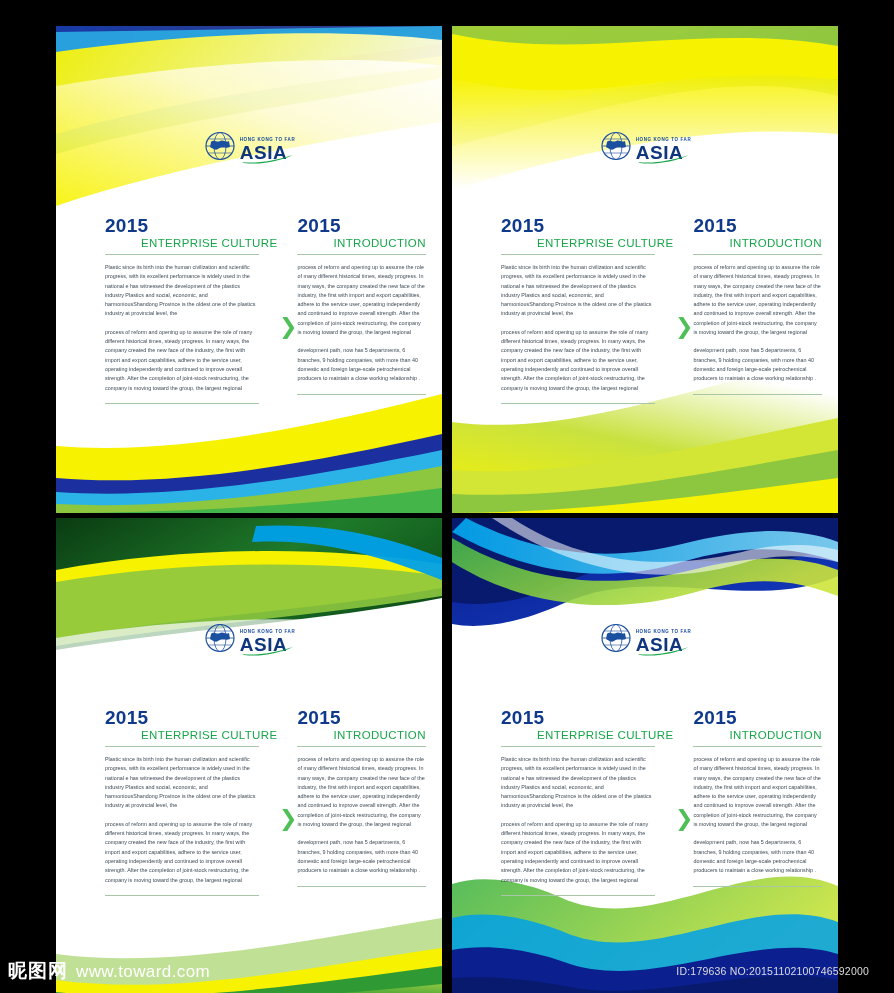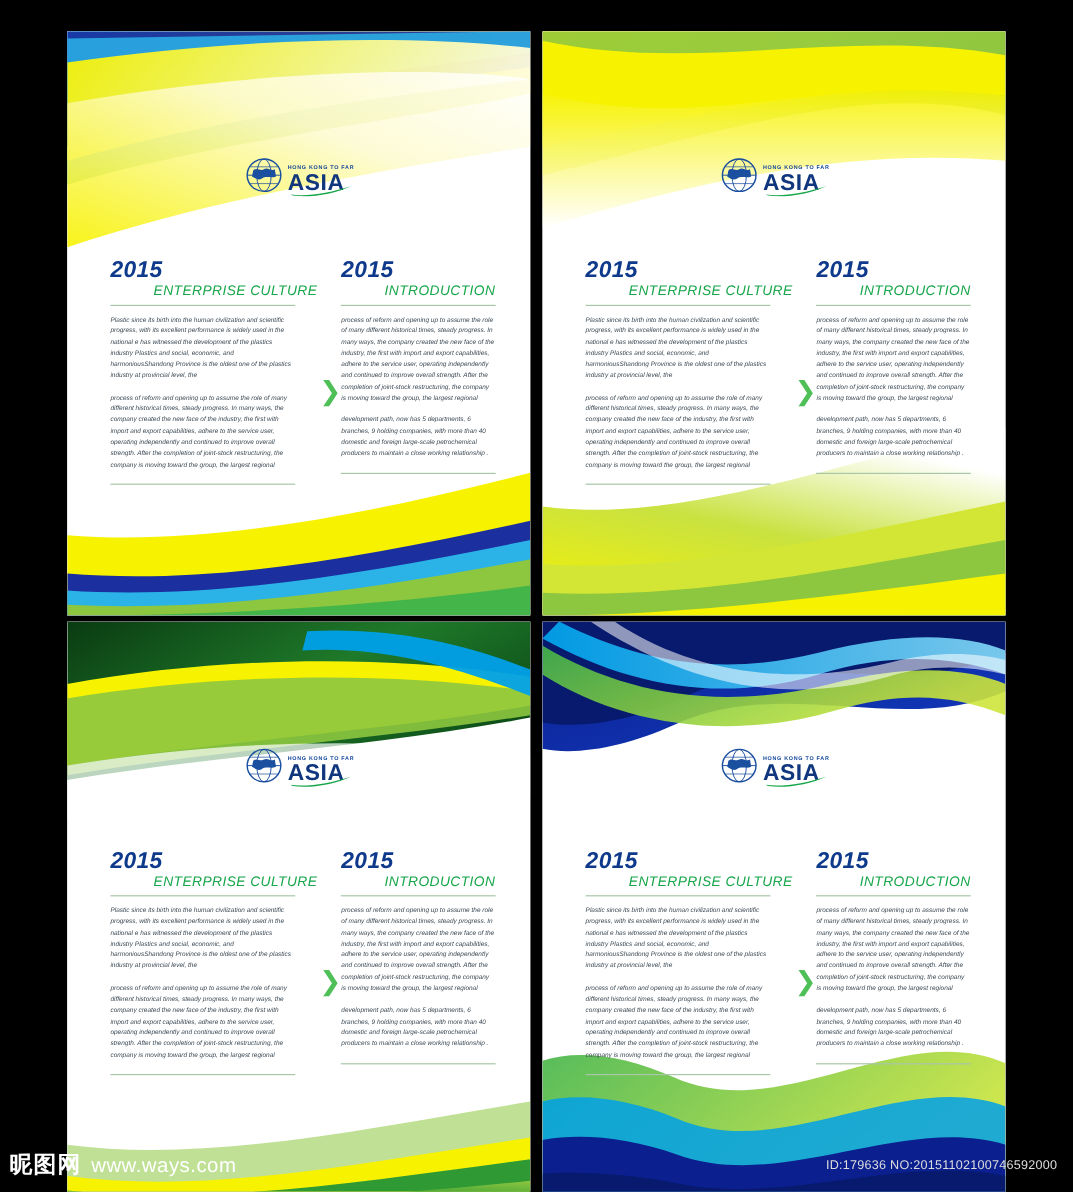--- a/index.html
+++ b/index.html
@@ -73,25 +73,24 @@
   }
   .logo-swoosh {
     position: absolute;
     left: 2px; bottom: -3px;
     width: 52px; height: 9px;
   }
 
   .columns {
     position: absolute;
     top: 190px;
-    left: 36px;
+    left: 49px;
     right: 30px;
     display: flex;
     gap: 0;
-    font-style: italic;
   }
   .col { width: 154px; }
   .col.left { margin-right: 20px; }
   .arrow-col {
     width: 26px;
     display: flex;
     align-items: flex-start;
     justify-content: center;
     padding-top: 100px;
   }
@@ -135,21 +134,21 @@
   
   
   .footer {
     position: absolute;
     left: 0; right: 0; bottom: 0;
     height: 44px;
     color: #fff;
     display: flex;
     align-items: center;
     justify-content: space-between;
-    padding: 0 13px 0 8px;
+    padding: 0 25px 0 8px;
   }
   .brand {
     display: flex;
     align-items: baseline;
     gap: 8px;
   }
   .brand-cn {
     font-size: 19px;
     font-weight: bold;
     color: #fff;
@@ -476,18 +475,18 @@
           <div class="para">development path, now has 5 departments, 6 branches, 9 holding companies, with more than 40 domestic and foreign large-scale  petrochemical producers to maintain a close working relationship .</div>
           <div class="rule bottom"></div>
         </div>
       </div>
     </div>
   </div>
 
   <div class="footer">
     <div class="brand">
       <span class="brand-cn">昵图网</span>
-      <span class="brand-url">www.ways.com</span>
+      <span class="brand-url">www.toward.com</span>
     </div>
     <div class="footer-id">ID:179636 NO:20151102100746592000</div>
   </div>
 
 </div>
 
 </body></html>

